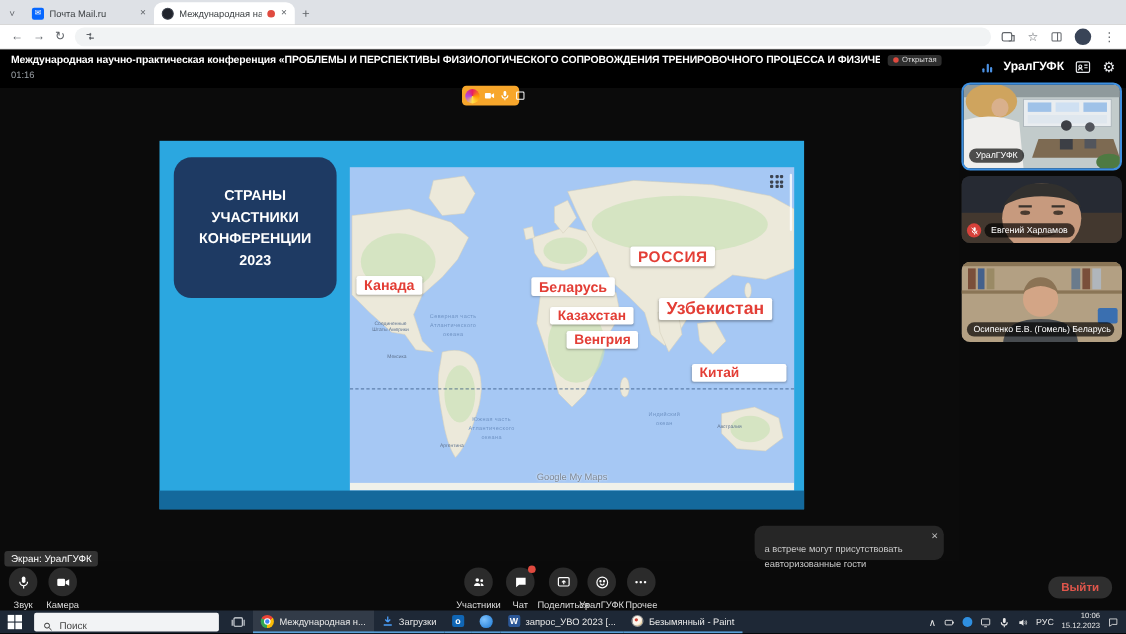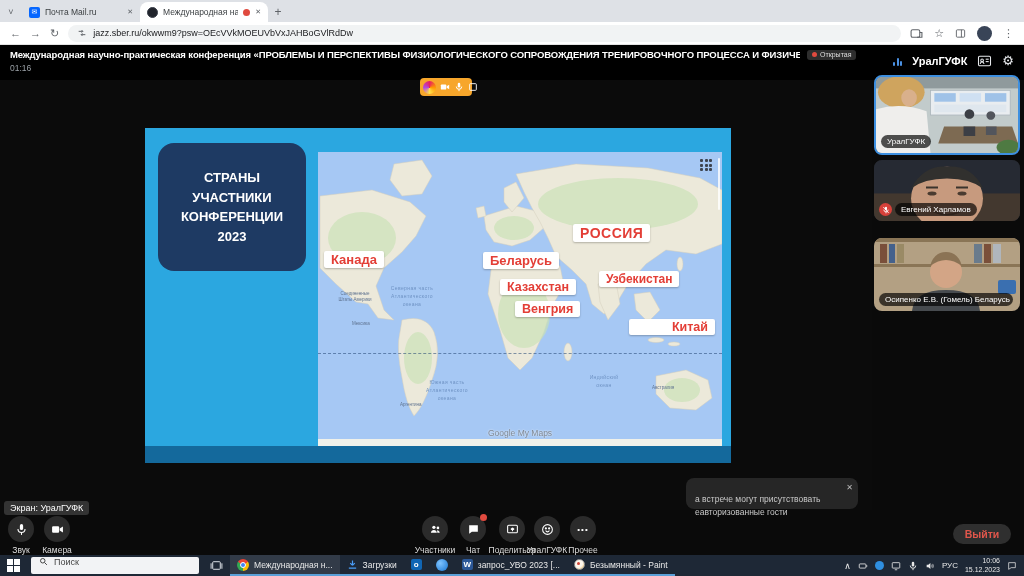--- a/index.html
+++ b/index.html
@@ -75,23 +75,23 @@
     border-radius:1px}
   .gridico{position:absolute;left:382px;top:7px;width:12px;height:12px;
     display:grid;grid-template-columns:repeat(3,1fr);gap:1.5px}
   .gridico i{background:#3d4450;border-radius:1px}
   .clabel{position:absolute;background:#fff;color:#e33e36;font-weight:700;padding:1px 7px;
     border-radius:2px;white-space:nowrap;box-shadow:0 1px 2px rgba(0,0,0,.25)}
   .c-canada{left:6px;top:99px;font-size:13px}
   .c-russia{left:255px;top:72px;font-size:14px;letter-spacing:.5px}
   .c-belarus{left:165px;top:100px;font-size:13px}
   .c-kazakhstan{left:182px;top:127px;font-size:12.5px}
-  .c-uzbekistan{left:281px;top:119px;font-size:12px}
+  .c-uzbekistan{left:281px;top:119px;font-size:16px}
   .c-hungary{left:197px;top:149px;font-size:12.5px}
-  .c-china{left:311px;top:167px;font-size:12.5px;min-width:86px;text-align:right}
+  .c-china{left:311px;top:179px;font-size:12.5px;min-width:86px;text-align:left}
   .olabel{position:absolute;color:#6f93c4;text-align:center;white-space:pre-line;
     font-size:5px;line-height:1.55;letter-spacing:.4px}
   .o-na{left:55px;top:133px;width:78px}
   .o-sa{left:93px;top:227px;width:72px}
   .o-ind{left:255px;top:222px;width:62px}
   .mlabel{position:absolute;color:#5f7390;font-size:4.5px;text-align:center;white-space:pre-line;
     line-height:1.4}
   .m-usa{left:10px;top:139px;width:54px}
   .m-mex{left:34px;top:169px}
   .m-arg{left:82px;top:250px}
@@ -141,21 +141,21 @@
   
   .taskbar{position:absolute;left:0;right:0;bottom:0;height:21px;background:#1e2836;
     display:flex;align-items:stretch;color:#e8e8e8}
   .tbbtn{display:flex;align-items:center;justify-content:center;gap:5px;padding:0 7px;
     font-size:8.5px;white-space:nowrap}
   .tbopen{border-bottom:2px solid #5aa0d8}
   .tbactive{background:rgba(255,255,255,.09)}
   .winlogo{display:grid;grid-template-columns:6px 6px;grid-template-rows:6px 6px;gap:1px}
   .winlogo i{background:#fff}
   .searchbox{width:168px;height:17px;align-self:center;background:#f2f3f5;border-radius:2px;
-    display:flex;align-items:flex-start;gap:6px;padding:0 8px;color:#444;font-size:9px;margin:0 4px}
+    display:flex;align-items:flex-end;gap:6px;padding:0 8px;color:#444;font-size:9px;margin:0 4px}
   .searchbox svg{width:9px;height:9px;color:#333}
   .taskview svg{width:13px;height:13px;color:#dfe3e8}
   .chrome-ico{width:12px;height:12px;border-radius:50%;position:relative;flex:none;
     background:conic-gradient(from -60deg,#ea4335 0 120deg,#fbbc05 0 240deg,#34a853 0 360deg)}
   .chrome-ico::after{content:'';position:absolute;inset:3px;border-radius:50%;background:#4285f4;
     border:1px solid #fff}
   .dl-ico{width:11px;height:11px;color:#4a9df8}
   .ol-ico{width:11px;height:11px;border-radius:2px;background:#1066b5;color:#fff;font-size:8px;
     font-weight:700;display:flex;align-items:center;justify-content:center;flex:none}
   .jz-ico{width:12px;height:12px;border-radius:50%;flex:none;
@@ -195,21 +195,20 @@
   </div>
 
   <div class="urlrow">
     <span class="navg">←</span>
     <span class="navg">→</span>
     <span class="navg">↻</span>
     <div class="urlpill">
       <svg class="siteico" viewBox="0 0 24 24" fill="none" stroke="currentColor" stroke-width="2.4">
           <path d="M4 8h10m0 0-3-3m3 3-3 3M20 16H10m0 0 3-3m-3 3 3 3"></path>
         </svg>
-      <span>jazz.sber.ru/okwwm9?psw=OEcVVkMOEUVbVxJAHBoGVlRdDw</span>
     </div>
     <div class="urlright">
       <svg class="hico" style="width:13px;height:11px;color:#5f6368" viewBox="0 0 24 20" fill="none" stroke="currentColor" stroke-width="2">
           <rect x="2" y="3" width="16" height="14" rx="3"></rect>
           <path d="M18 8h4v9h-9"></path>
         </svg>
       <span>☆</span>
       <svg class="hico" style="width:11px;height:11px;color:#5f6368" viewBox="0 0 24 24" fill="none" stroke="currentColor" stroke-width="2">
           <rect x="3" y="4" width="18" height="16" rx="2"></rect>
           <line x1="14" y1="4" x2="14" y2="20"></line>

